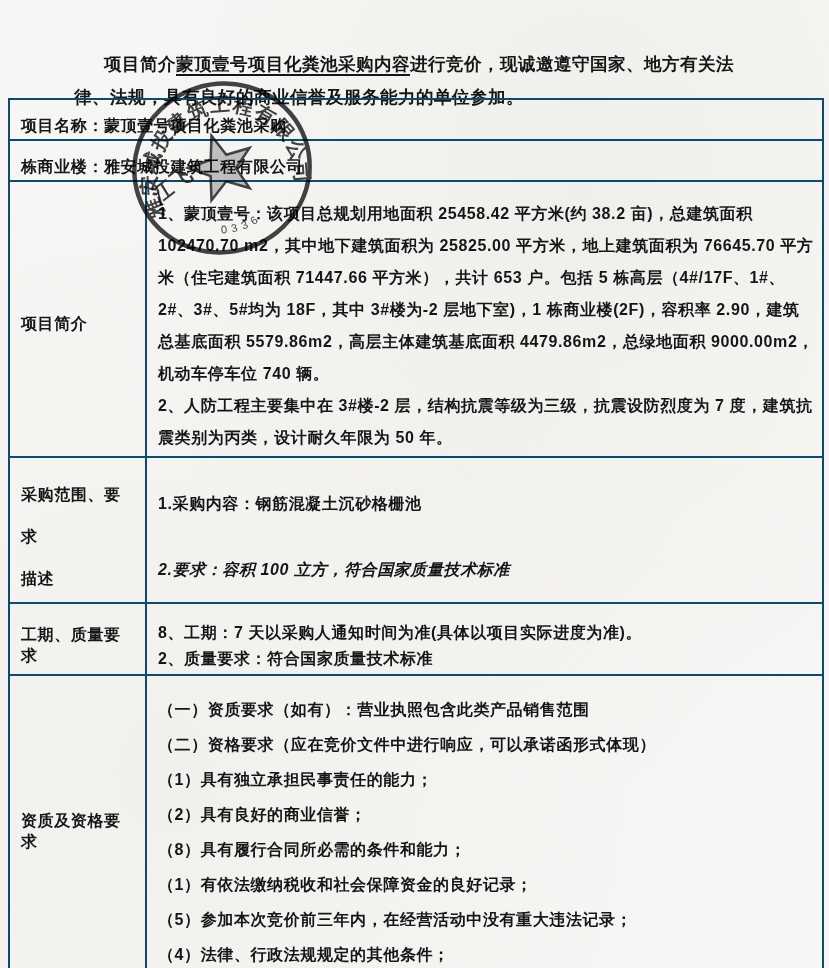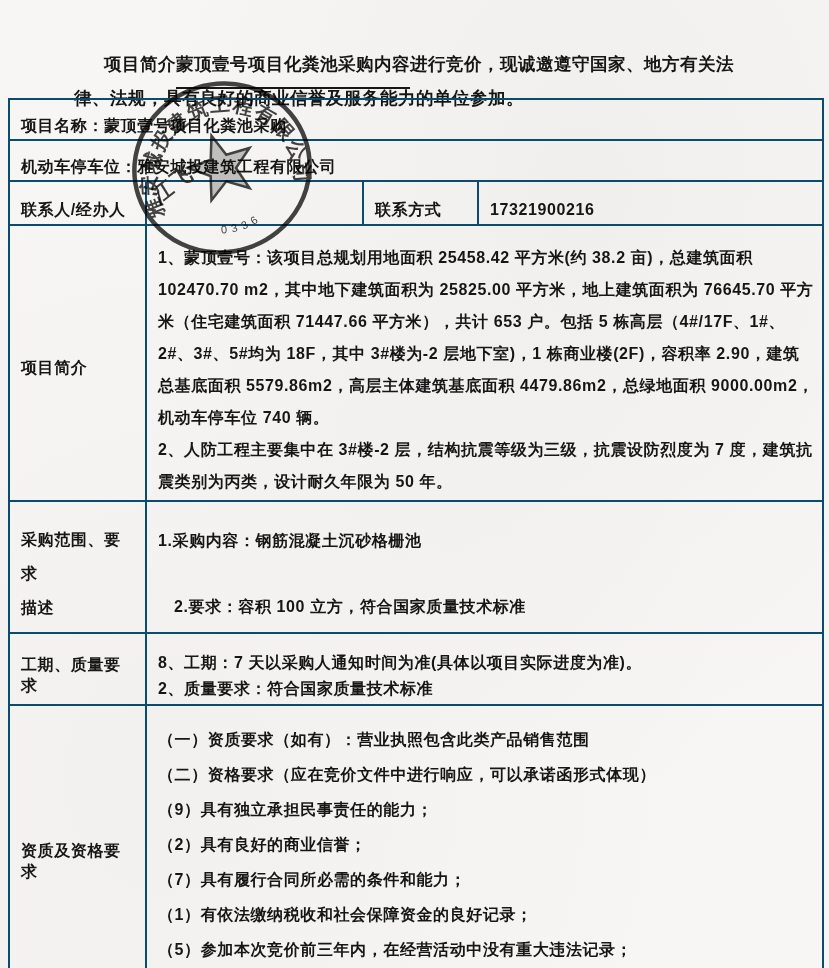--- a/index.html
+++ b/index.html
@@ -19,22 +19,21 @@
   .intro {
     position: absolute;
     left: 74px; top: 30px; width: 692px;
     font-size: 17.5px; line-height: 33px;
     font-weight: 700; letter-spacing: 0.5px;
     text-indent: 30px;
     color: #161616;
   }
   .intro .u {
     border-bottom: 2.5px solid #161616;
-    padding-bottom: 12px;
-    font-family: Liberation Mono, monospace;
+    padding-bottom: 0;
   }
   
   table.doc {
     position: absolute;
     left: 8px; top: 98px;
     width: 814px;
     border-collapse: collapse;
     table-layout: fixed;
     background: transparent;
     color: #161616;
@@ -48,24 +47,24 @@
     vertical-align: middle;
     overflow: hidden;
   }
   td.lbl { font-weight: 700; }
   .inline-label { font-weight: 700; }
   .inline-value { font-weight: 700; }
   td.vtop { vertical-align: top; }
   
   .r-overview-content { line-height: 32px; padding-top: 4px; }
   .r-overview-content p { margin: 0; }
-  .r-scope-label { line-height: 34px; padding-top: 8px; }
+  .r-scope-label { line-height: 42px; padding-top: 8px; }
   .r-scope-content { line-height: 50px; padding-top: 2px; }
   .r-scope-content div { line-height: 26px; margin: 10px 0 40px 0; }
-  .r-scope-content div + div { margin: 24px 0 10px 16px; }
+  .r-scope-content div + div { margin: 24px 0 10px 0; font-style: italic; }
   .r-sched-content div { line-height: 26px; }
   .r-qual-content { padding-left: 46px; margin-top: 48px; }
   .r-qual-content div { line-height: 35px; }
   .r-send-content div { line-height: 23px; font-size: 15.5px; }
   .phone-cell { font-size: 17px; letter-spacing: 1px; }
   
   .stamp {
     position: absolute;
     left: 126px; top: 76px;
     width: 192px; height: 184px;
@@ -107,28 +106,22 @@
         <col style="width:345px">
     </colgroup>
     <tbody>
       <tr style="height:35px">
         <td colspan="4">
           <span class="inline-label">项目名称：</span><span class="inline-value">蒙顶壹号项目化粪池采购</span>
         </td>
       </tr>
       <tr style="height:35px">
         <td colspan="4">
-          <span class="inline-label">机动车停车位：</span><span class="inline-value">雅安城投建筑工程有限公司</span>
+          <span class="inline-label">栋商业楼：</span><span class="inline-value">雅安城投建筑工程有限公司</span>
         </td>
-      </tr>
-      <tr style="height:44px">
-        <td class="lbl">联系人/经办人</td>
-        <td></td>
-        <td class="lbl">联系方式</td>
-        <td class="phone-cell">17321900216</td>
       </tr>
       <tr style="height:252px">
         <td class="lbl vtop" style="padding-top:12px">项目简介</td>
         <td colspan="3" class="vtop r-overview-content">
           <p>1、蒙顶壹号：该项目总规划用地面积 25458.42 平方米(约 38.2 亩)，总建筑面积 102470.70 m2，其中地下建筑面积为 25825.00 平方米，地上建筑面积为 76645.70 平方米（住宅建筑面积 71447.66 平方米），共计 653 户。包括 5 栋高层（4#/17F、1#、2#、3#、5#均为 18F，其中 3#楼为-2 层地下室)，1 栋商业楼(2F)，容积率 2.90，建筑总基底面积 5579.86m2，高层主体建筑基底面积 4479.86m2，总绿地面积 9000.00m2，机动车停车位 740 辆。</p>
           <p>2、人防工程主要集中在 3#楼-2 层，结构抗震等级为三级，抗震设防烈度为 7 度，建筑抗震类别为丙类，设计耐久年限为 50 年。</p>
         </td>
       </tr>
       <tr style="height:69px">
         <td class="lbl vtop r-scope-label">
@@ -145,23 +138,23 @@
         <td colspan="3" class="r-sched-content">
           <div>8、工期：7 天以采购人通知时间为准(具体以项目实际进度为准)。</div>
           <div>2、质量要求：符合国家质量技术标准</div>
         </td>
       </tr>
       <tr style="height:290px">
         <td class="lbl">资质及资格要求</td>
         <td colspan="3" class="r-qual-content">
           <div>（一）资质要求（如有）：营业执照包含此类产品销售范围</div>
           <div>（二）资格要求（应在竞价文件中进行响应，可以承诺函形式体现）</div>
-          <div>（9）具有独立承担民事责任的能力；</div>
+          <div>（1）具有独立承担民事责任的能力；</div>
           <div>（2）具有良好的商业信誉；</div>
-          <div>（7）具有履行合同所必需的条件和能力；</div>
+          <div>（8）具有履行合同所必需的条件和能力；</div>
           <div>（1）有依法缴纳税收和社会保障资金的良好记录；</div>
           <div>（5）参加本次竞价前三年内，在经营活动中没有重大违法记录；</div>
           <div>（4）法律、行政法规规定的其他条件；</div>
         </td>
       </tr>
       <tr style="height:45px">
         <td class="lbl" style="padding-left:8px; font-size:15.5px">发送竞价函时间</td>
         <td colspan="3" class="r-send-content">
           <div>时间：2023 年 4 月 14 日—2023 年 4 月 16 日上午 9:00-12：00；下午 2：30-18：00（北京时间）。</div>
 

